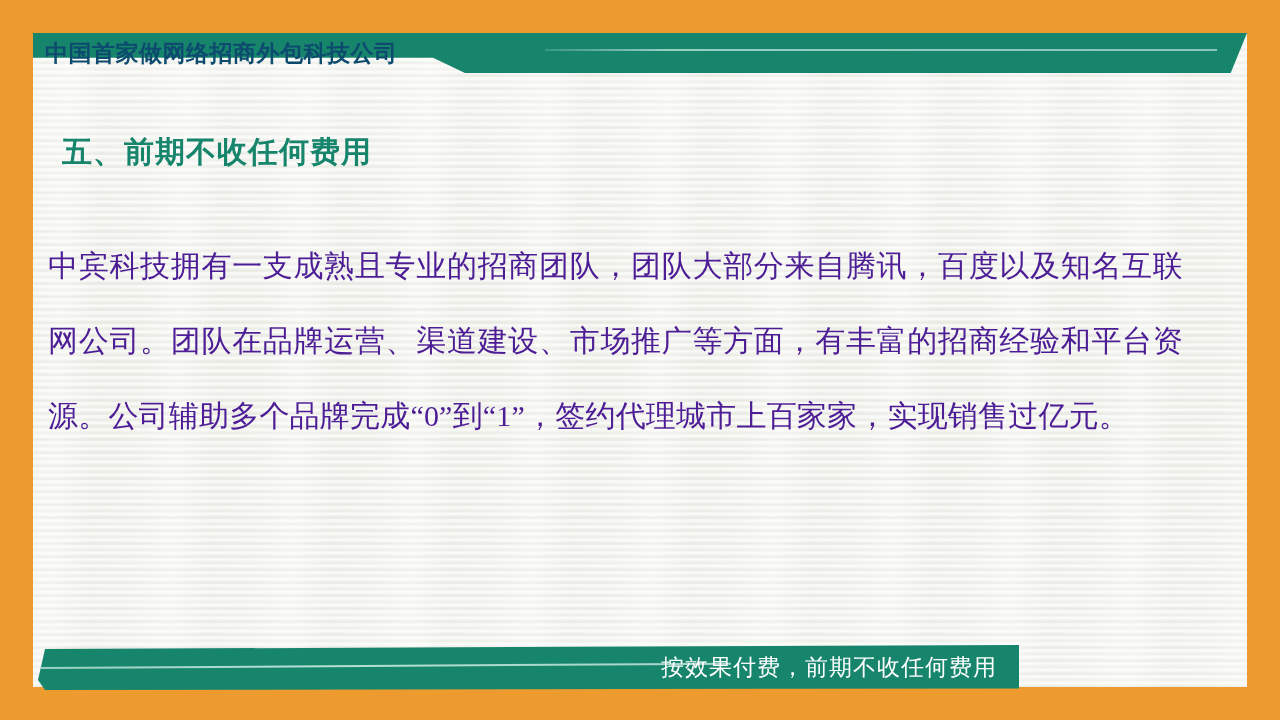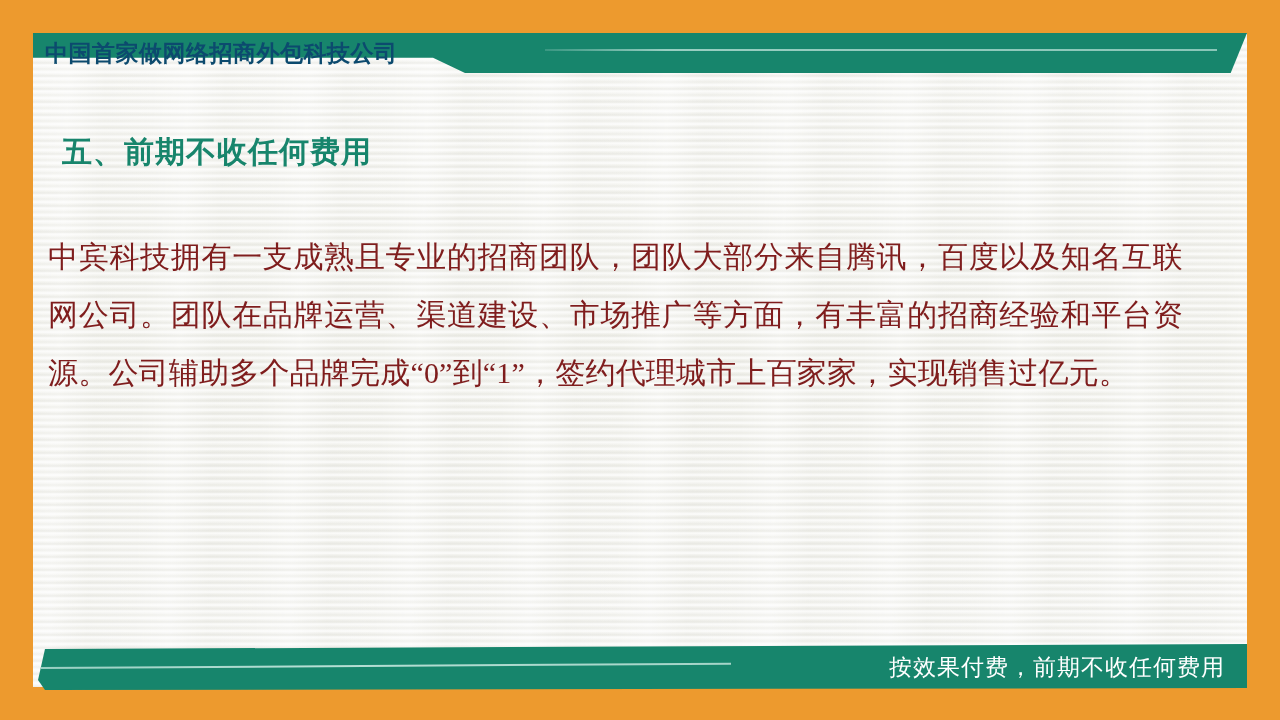--- a/index.html
+++ b/index.html
@@ -107,35 +107,35 @@
     letter-spacing: 1px;
     white-space: nowrap;
   }
 
   
   .body-copy {
     position: absolute;
     left: 48px;
     top: 228px;
     width: 1135px;
-    color: #7f1d1d;
+    color: #4c1d95;
     font-family: "Liberation Serif", "DejaVu Serif", serif;
     font-size: 30px;
-    line-height: 58px;
+    line-height: 75px;
     text-align: justify;
     text-justify: inter-ideograph;
     letter-spacing: 0.2px;
   }
 
   
   .bottom-banner {
     position: absolute;
     left: 33px;
     top: 644px;
-    width: 1214px;
+    width: 986px;
     height: 46px;
     overflow: hidden;
   }
   .bottom-banner-shape {
     position: absolute;
     left: 0;
     top: 0;
     width: 1214px;
     height: 46px;
     background: #17856c;

